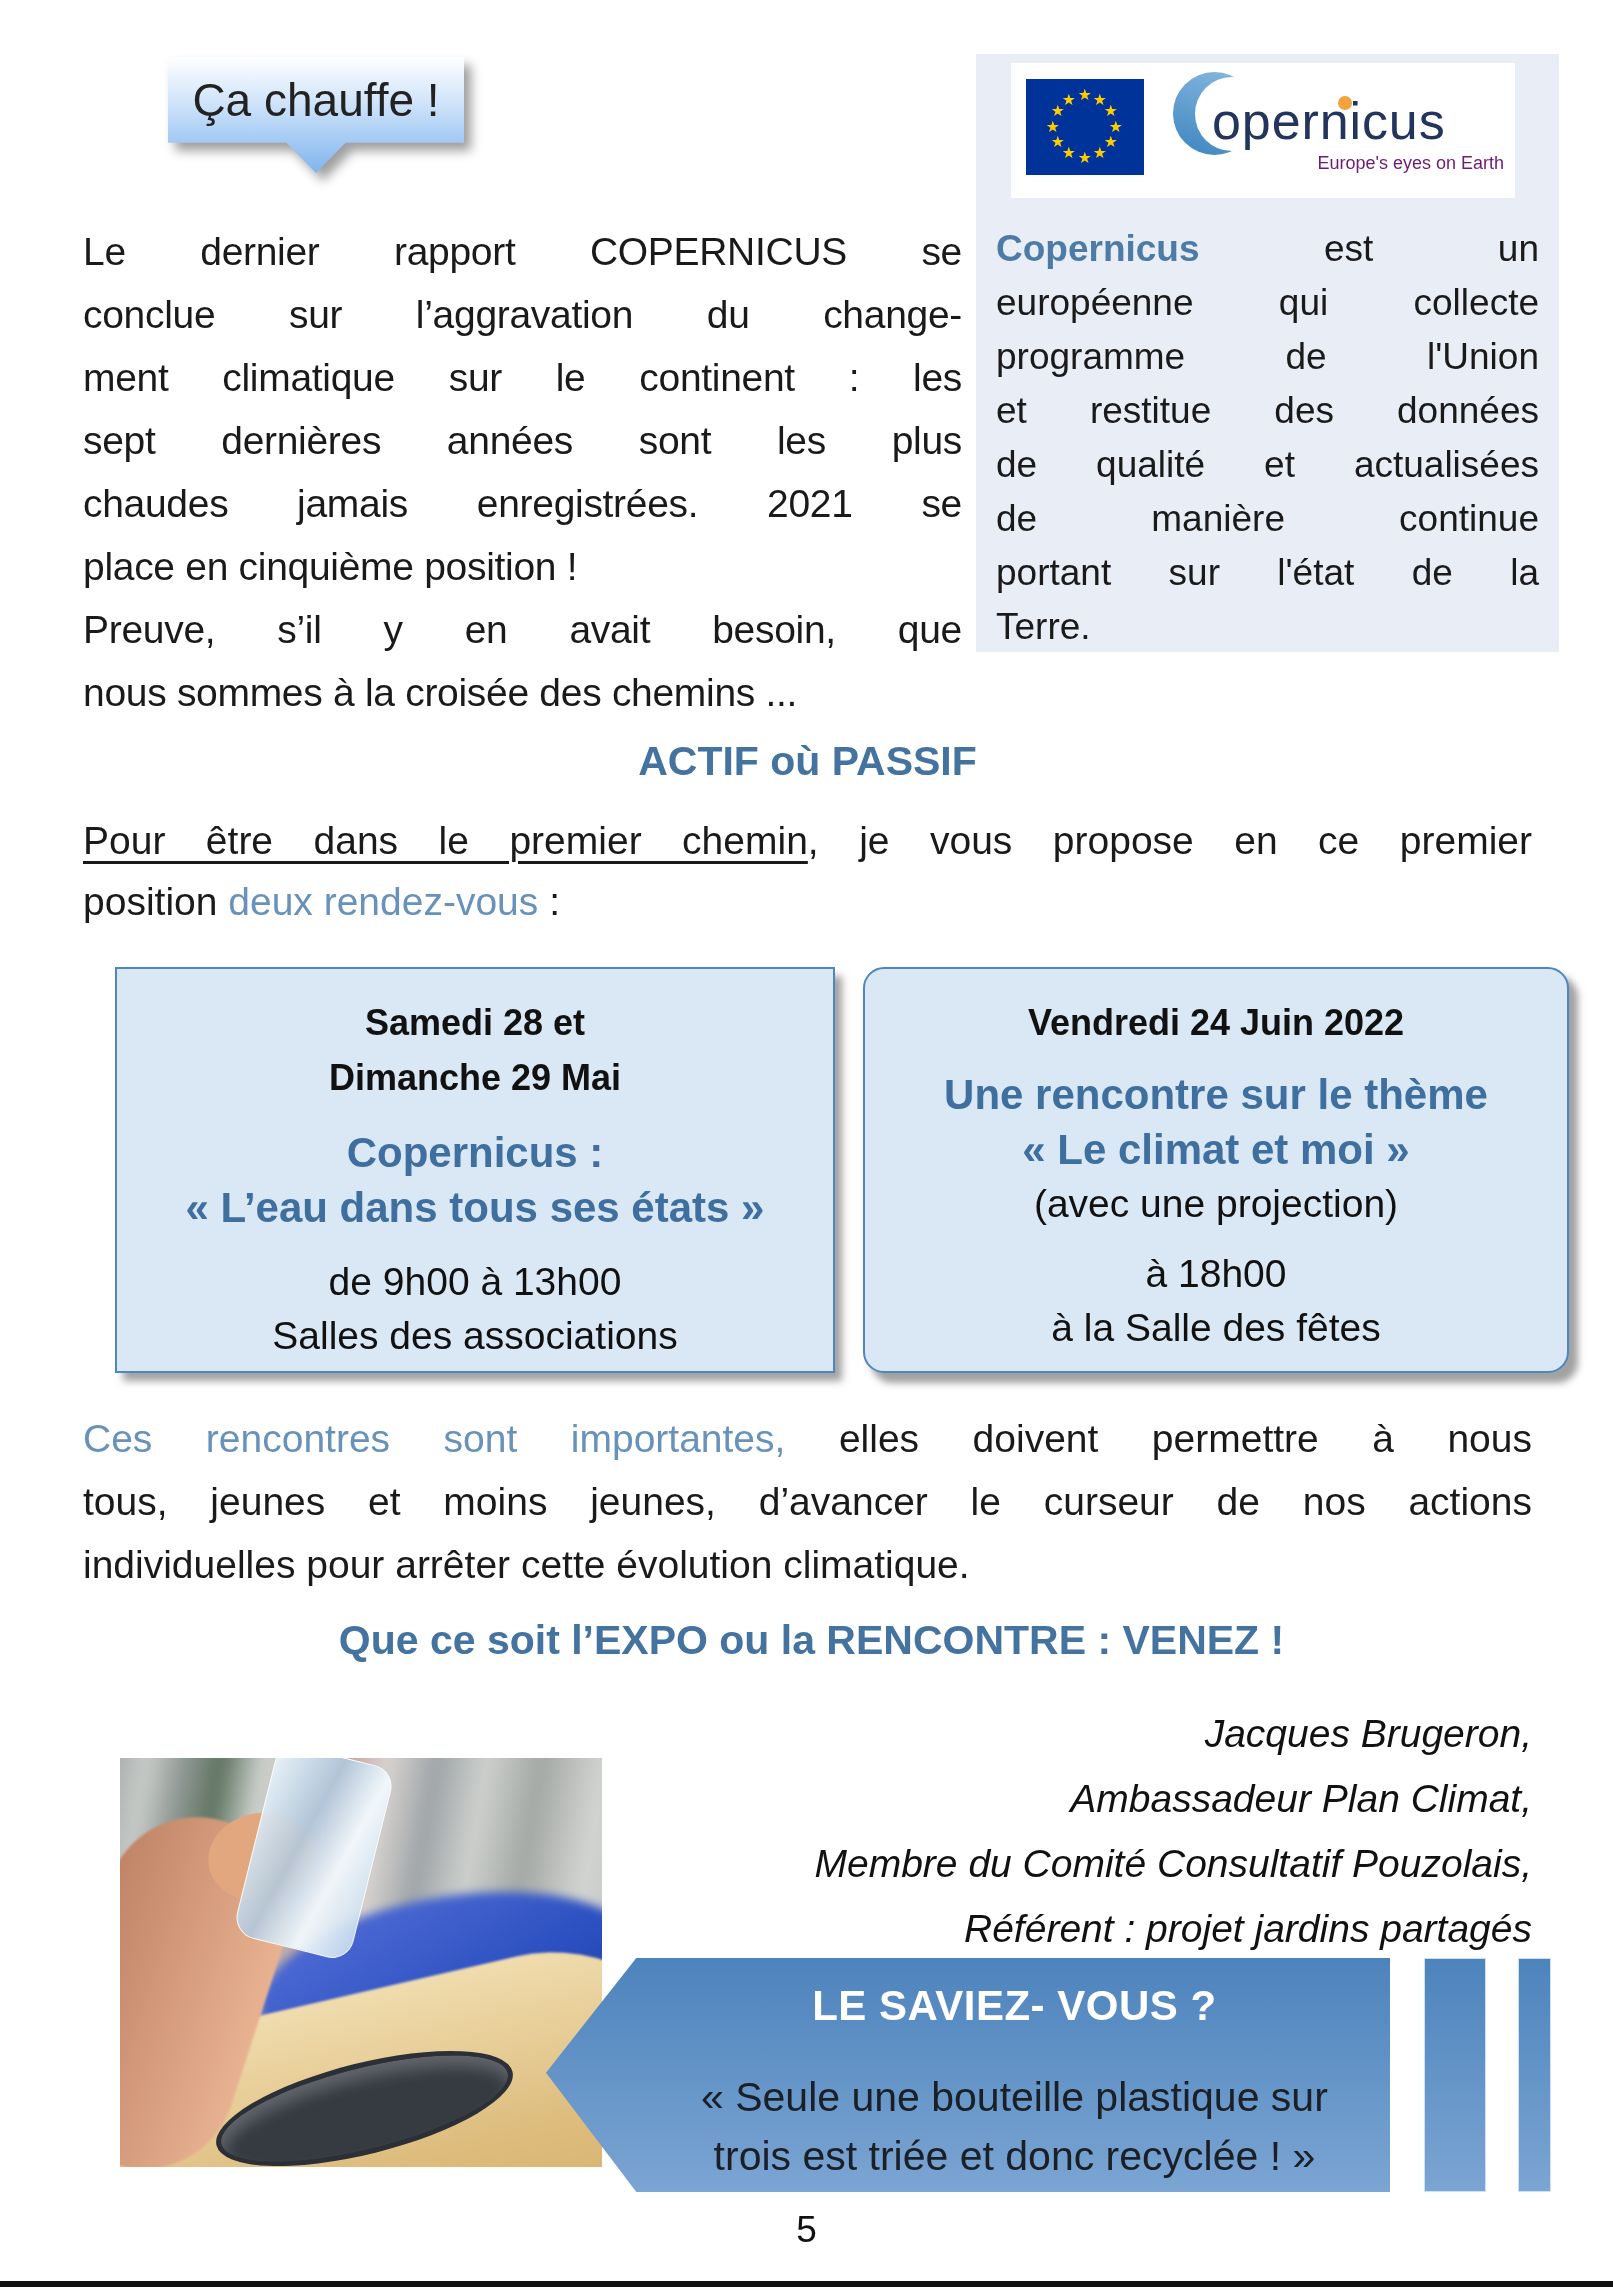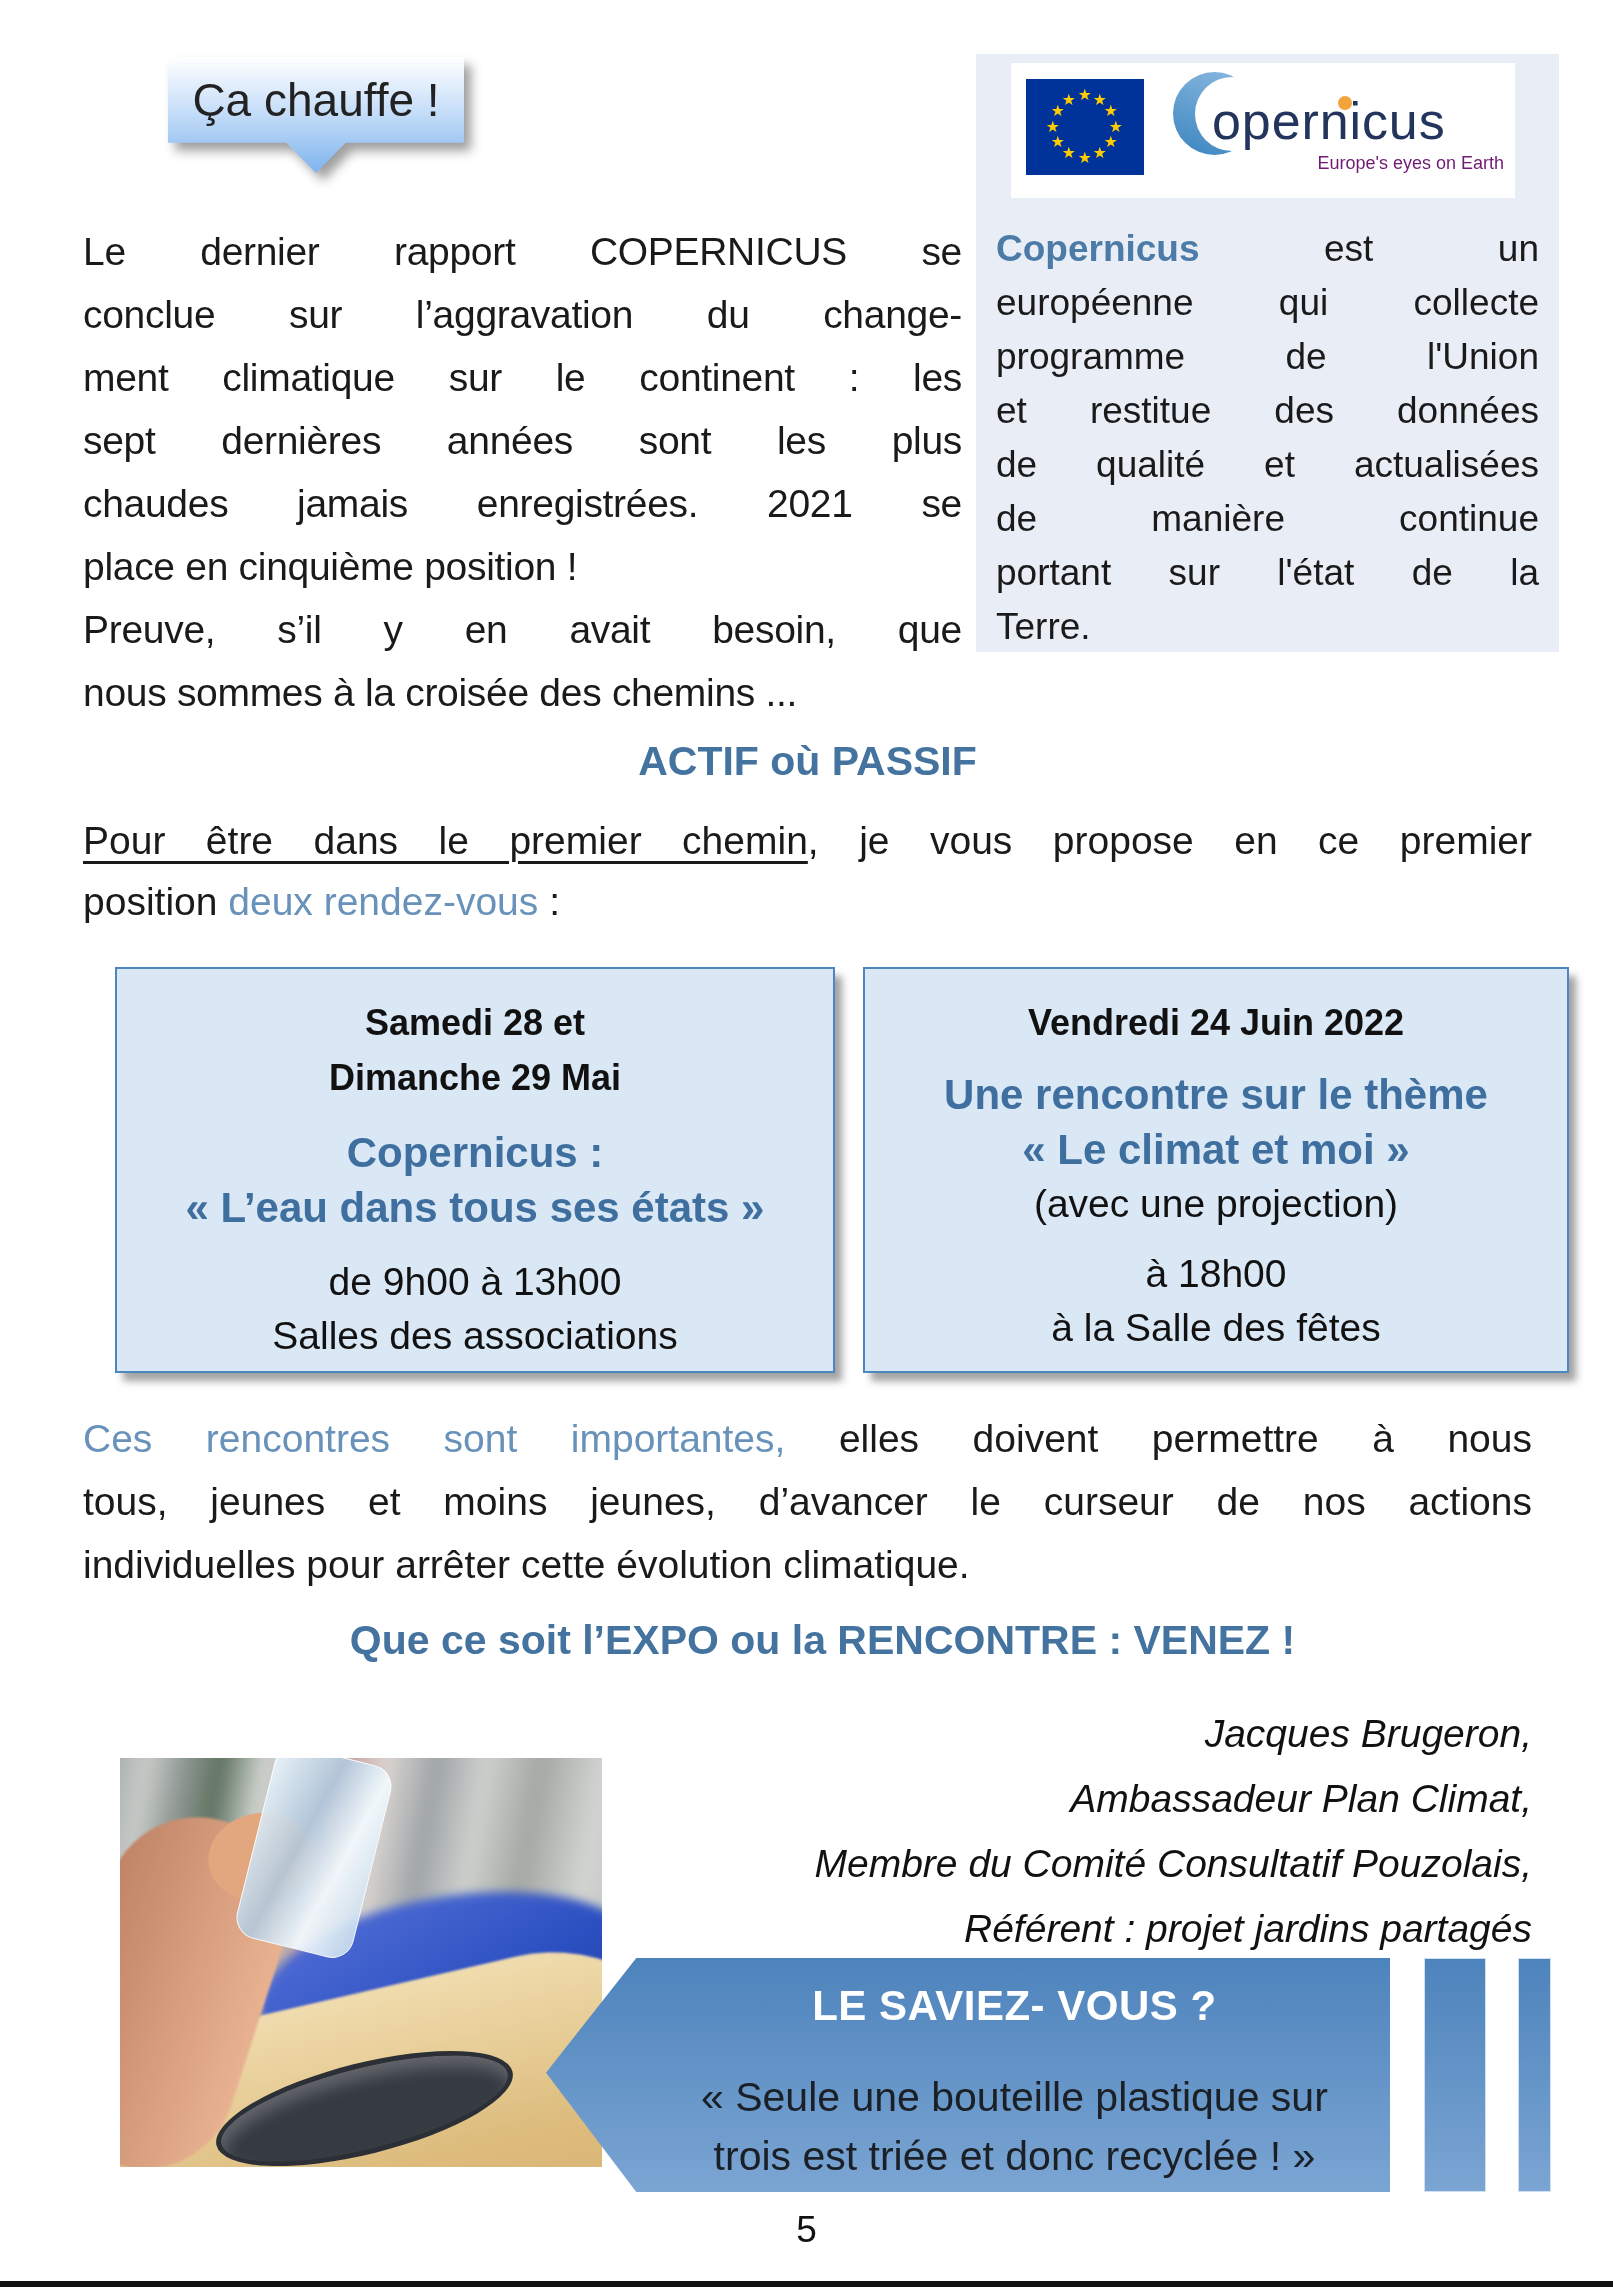--- a/index.html
+++ b/index.html
@@ -42,29 +42,29 @@
 
   .intro{position:absolute;left:83px;top:810px;width:1449px;font-size:39px;line-height:61px;}
   .u-seg{text-decoration:underline;text-decoration-thickness:2.8px;text-underline-offset:6.5px;}
   .blue-light{color:#6892ba;}
 
   
   .ebox{position:absolute;top:967px;height:406px;background:#dae7f5;border:2.8px solid #4e86c0;
         box-sizing:border-box;box-shadow:8.3px 9.2px 7.4px rgba(70,70,70,0.5);
         text-align:center;padding-top:26px;}
   .ebox-left{left:115px;width:720px;}
-  .ebox-right{left:863px;width:706px;}
+  .ebox-right{left:863px;width:706px;border-radius:21px;}
   .e-date{font-size:36px;font-weight:bold;line-height:55px;color:#111;}
   .e-blue{font-size:42px;font-weight:bold;line-height:55px;color:#3f6f9f;}
   .e-norm{font-size:39px;line-height:54px;color:#111;}
   .sp22{height:20px;}  .sp18{height:16.6px;}
 
   
   .closing{position:absolute;left:83px;top:1407px;width:1449px;font-size:39px;line-height:63px;}
-  .venez{position:absolute;left:98px;top:1617px;width:1449px;text-align:center;
+  .venez{position:absolute;left:87px;top:1617px;width:1449px;text-align:center;
          font-size:41px;font-weight:bold;color:#44739f;}
 
   .signature{position:absolute;left:554px;top:1701px;width:978px;text-align:right;
              font-style:italic;font-size:39px;line-height:65px;color:#111;}
 
   
   .photo{position:absolute;left:120px;top:1758px;width:482px;height:409px;overflow:hidden;background:#b9bcb8;}
   .ph-bg{position:absolute;left:-18.5px;top:-18.5px;width:535px;height:461px;
      background:linear-gradient(100deg,#9aa0a0 0%,#c8cbc8 8%,#8f9894 14%,#5f7360 20%,#cfd3cf 27%,
         #b9b3ae 33%,#c99fa2 40%,#d8d4d0 47%,#9fa4a8 55%,#cdd0cc 63%,#a4a8a4 72%,#d2d4d1 82%,#adb0ac 100%);

